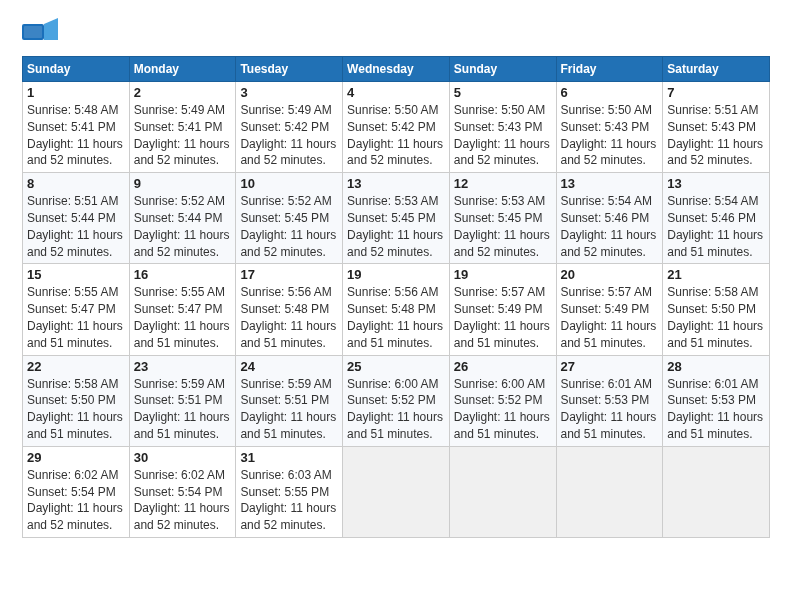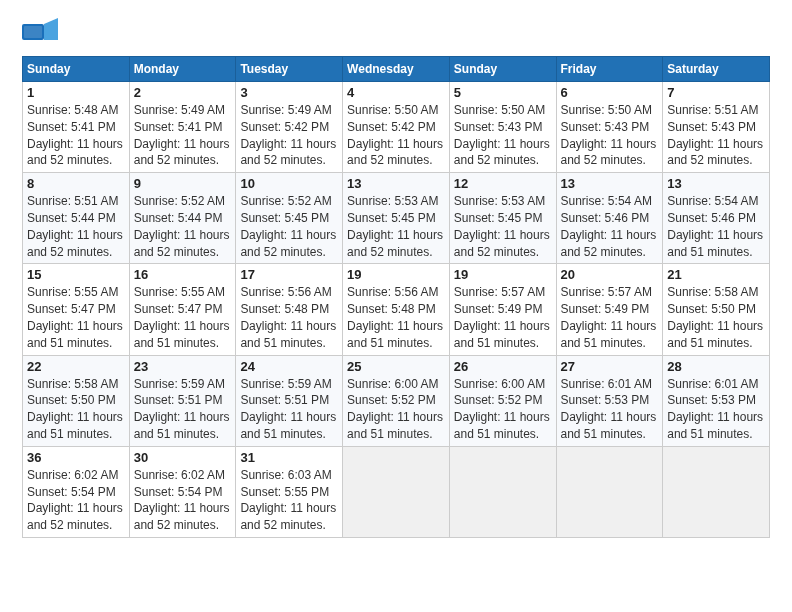--- a/index.html
+++ b/index.html
@@ -248,21 +248,21 @@
             <span class="day-num">27</span>
             <div class="day-info">Sunrise: 6:01 AM<br>Sunset: 5:53 PM<br>Daylight: 11 hours and 51 minutes.</div>
           </td>
           <td>
             <span class="day-num">28</span>
             <div class="day-info">Sunrise: 6:01 AM<br>Sunset: 5:53 PM<br>Daylight: 11 hours and 51 minutes.</div>
           </td>
         </tr>
         <tr>
           <td>
-            <span class="day-num">36</span>
+            <span class="day-num">29</span>
             <div class="day-info">Sunrise: 6:02 AM<br>Sunset: 5:54 PM<br>Daylight: 11 hours and 52 minutes.</div>
           </td>
           <td>
             <span class="day-num">30</span>
             <div class="day-info">Sunrise: 6:02 AM<br>Sunset: 5:54 PM<br>Daylight: 11 hours and 52 minutes.</div>
           </td>
           <td>
             <span class="day-num">31</span>
             <div class="day-info">Sunrise: 6:03 AM<br>Sunset: 5:55 PM<br>Daylight: 11 hours and 52 minutes.</div>
           </td>

